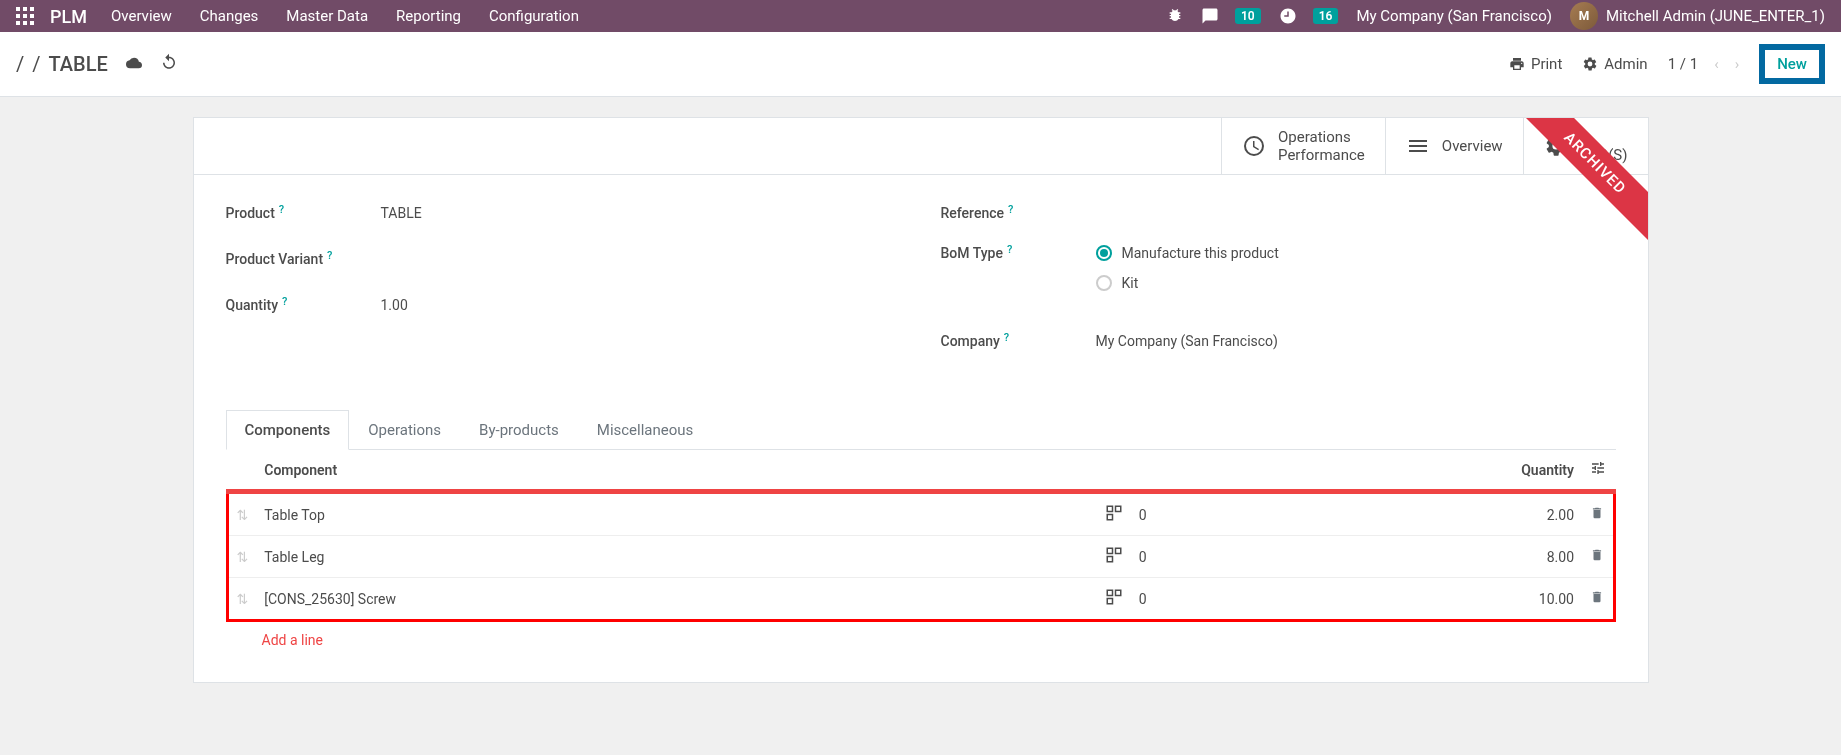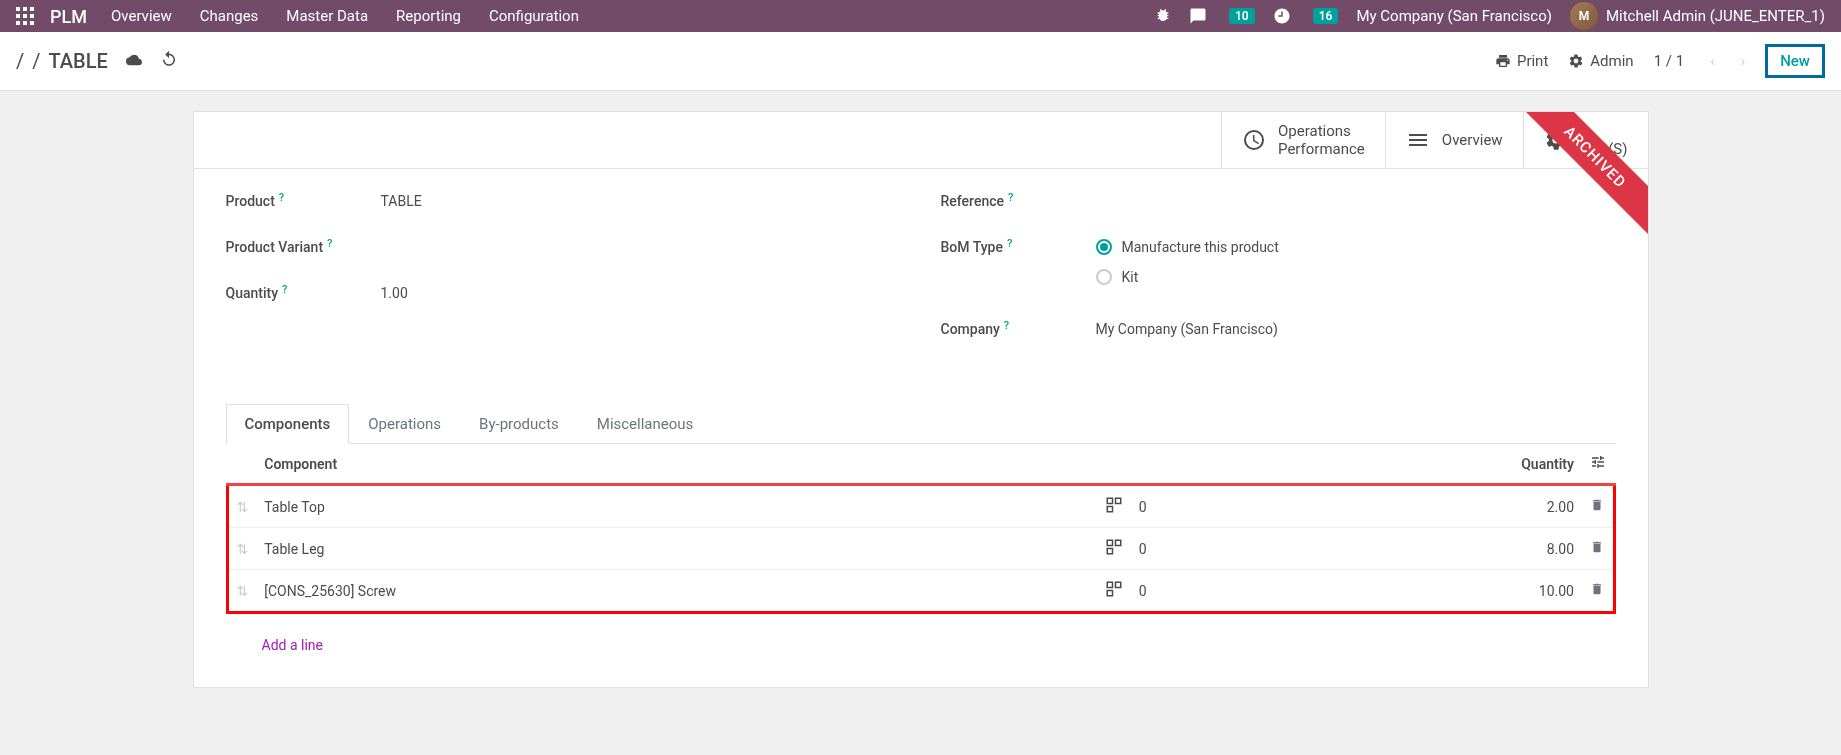--- a/index.html
+++ b/index.html
@@ -6,72 +6,72 @@
 body { font-family: -apple-system, BlinkMacSystemFont, "Segoe UI", Roboto, "Helvetica Neue", Arial, sans-serif; font-size: 14px; color: #4c4c4c; background: #f0f0f0; }
 .topbar { background: #714b67; height: 32px; display: flex; align-items: center; padding: 0 16px; color: #fff; }
 .apps-icon { width: 18px; height: 18px; display: grid; grid-template-columns: repeat(3,4px); grid-template-rows: repeat(3,4px); gap: 3px; margin-right: 16px; cursor: pointer; }
 .apps-icon span { background: #fff; width: 4px; height: 4px; }
 .app-name { font-size: 18px; font-weight: 500; margin-right: 24px; }
 .nav-menu { display: flex; gap: 28px; }
 .nav-item { color: #fff; cursor: pointer; font-size: 15px; }
 .topbar-spacer { flex: 1; }
 .topbar-right { display: flex; align-items: center; gap: 18px; }
 .bug-icon svg { width: 16px; height: 16px; fill: #fff; }
-.chat-badge, .clock-badge { display: flex; align-items: center; gap: 22px; cursor: pointer; justify-content: flex-end; }
+.chat-badge, .clock-badge { display: flex; align-items: center; gap: 16px; cursor: pointer; justify-content: flex-end; }
 .chat-badge svg, .clock-badge svg { width: 18px; height: 18px; fill: #fff; }
 .badge { background: #00a09d; color: #fff; font-size: 12px; font-weight: 600; padding: 1px 6px; border-radius: 3px; }
 .company-name { font-size: 15px; cursor: pointer; }
 .user-area { display: flex; align-items: center; gap: 8px; cursor: pointer; }
 .avatar { width: 28px; height: 28px; border-radius: 50%; background: linear-gradient(135deg,#a67c52,#7d5a3a); display:flex;align-items:center;justify-content:center;color:#fff;font-size:12px;font-weight:bold; }
 .user-name { font-size: 15px; }
 .control-bar { background: #fff; border-bottom: 1px solid #dee2e6; padding: 12px 16px; display: flex; align-items: center; }
 .breadcrumb { display: flex; align-items: center; gap: 8px; font-size: 20px; flex-wrap: wrap; }
 .breadcrumb a { color: #714b67; text-decoration: none; cursor: pointer; }
 .breadcrumb .sep { color: #4c4c4c; }
 .breadcrumb .current { color: #4c4c4c; font-weight: 500; }
 .cloud-icon, .discard-icon { cursor: pointer; margin-left: 8px; color: #4c4c4c; }
 .control-right { margin-left: auto; display: flex; align-items: center; gap: 20px; }
 .action-btn { display: flex; align-items: center; gap: 6px; cursor: pointer; color: #4c4c4c; font-size: 15px; }
-.pager { display: flex; align-items: center; gap: 26px; color: #4c4c4c; font-size: 15px; }
+.pager { display: flex; align-items: center; gap: 16px; color: #4c4c4c; font-size: 15px; }
 .pager-arrow { cursor: pointer; color: #ccc; }
-.new-btn { border: 3px solid #0369a1; color: #00a09d; padding: 5px 12px; font-size: 15px; font-weight: 500; cursor: pointer; background: #fff; text-align: center; }
+.new-btn { border: 6px solid #0369a1; color: #00a09d; padding: 5px 12px; font-size: 15px; font-weight: 500; cursor: pointer; background: #fff; text-align: center; }
 .content { padding: 20px 0; display: flex; justify-content: center; }
 .sheet { background: #fff; border: 1px solid #dee2e6; width: 1456px; position: relative; overflow: hidden; }
 .button-box { display: flex; justify-content: flex-end; border-bottom: 1px solid #dee2e6; }
 .stat-btn { border-left: 1px solid #dee2e6; padding: 10px 20px; display: flex; align-items: center; gap: 12px; cursor: pointer; min-height: 56px; }
 .stat-btn svg { width: 24px; height: 24px; fill: #4c4c4c; }
 .stat-text { display: flex; flex-direction: column; font-size: 15px; color: #4c4c4c; line-height: 1.2; }
 .archived-ribbon { position: absolute; top: 28px; right: -48px; background: #dc3545; color: #fff; padding: 8px 60px; transform: rotate(45deg); font-weight: 500; font-size: 15px; letter-spacing: 1px; z-index: 5; }
 .form-body { padding: 24px 32px; }
 .form-row { display: flex; gap: 40px; }
 .form-col { flex: 1; }
-.field-row { display: flex; margin-bottom: 18px; min-height: 28px; }
+.field-row { display: flex; align-items: center; margin-bottom: 18px; min-height: 28px; }
 .field-label { width: 155px; font-weight: 500; color: #4c4c4c; display: flex; align-items: flex-start; gap: 4px; }
 .help-q { color: #00a09d; font-size: 11px; cursor: pointer; position: relative; top: -2px; }
 .field-value { color: #4c4c4c; }
 .radio-group { display: flex; flex-direction: column; gap: 14px; }
 .radio-opt { display: flex; align-items: flex-end; gap: 10px; cursor: pointer; }
 .radio-circle { width: 16px; height: 16px; border: 2px solid #ccc; border-radius: 50%; display: flex; align-items: center; justify-content: center; }
 .radio-circle.checked { border-color: #00a09d; }
 .radio-circle.checked::after { content:''; width: 8px; height: 8px; background: #00a09d; border-radius: 50%; }
 .tabs { display: flex; border-bottom: 1px solid #dee2e6; margin: 12px 32px 0; }
 .tab { padding: 10px 18px; cursor: pointer; color: #6c757d; border: 1px solid transparent; border-bottom: none; position: relative; top: 1px; font-size: 15px; }
 .tab.active { color: #4c4c4c; border-color: #dee2e6; background: #fff; border-bottom: 1px solid #fff; font-weight: 500; }
 .table-wrap { padding: 0 32px 24px; }
 .comp-table { width: 100%; border-collapse: collapse; }
-.comp-table th { text-align: left; padding: 10px 8px; font-weight: 600; color: #4c4c4c; border-bottom: 3px solid #ef4444; }
+.comp-table th { text-align: left; padding: 10px 8px; font-weight: 600; color: #4c4c4c; border-bottom: 5px solid #ef4444; }
 .comp-table th.qty-head { text-align: right; }
 .comp-table td { padding: 10px 8px; border-bottom: 1px solid #eee; }
 .comp-table td.qty { text-align: right; }
 .handle { color: #ccc; cursor: grab; width: 20px; }
 .forecast-icon { cursor: pointer; color: #4c4c4c; width: 24px; }
 .zero-col { width: 60px; }
 .trash { cursor: pointer; color: #6c757d; width: 24px; text-align: center; }
 .highlight-box { border: 3px solid #ff0000; border-radius: 6px; }
-.add-line { color: #a21caf; cursor: pointer; padding: 10px 8px 10px 36px; margin-top: 13px; }
+.add-line { color: #ef4444; cursor: pointer; padding: 10px 8px 10px 36px; }
 .opt-icon { cursor: pointer; color: #4c4c4c; }
 </style>
 </head>
 <body>
 
 <div class="topbar">
   <div class="apps-icon">
     <span></span>
       <span></span>
       <span></span>

